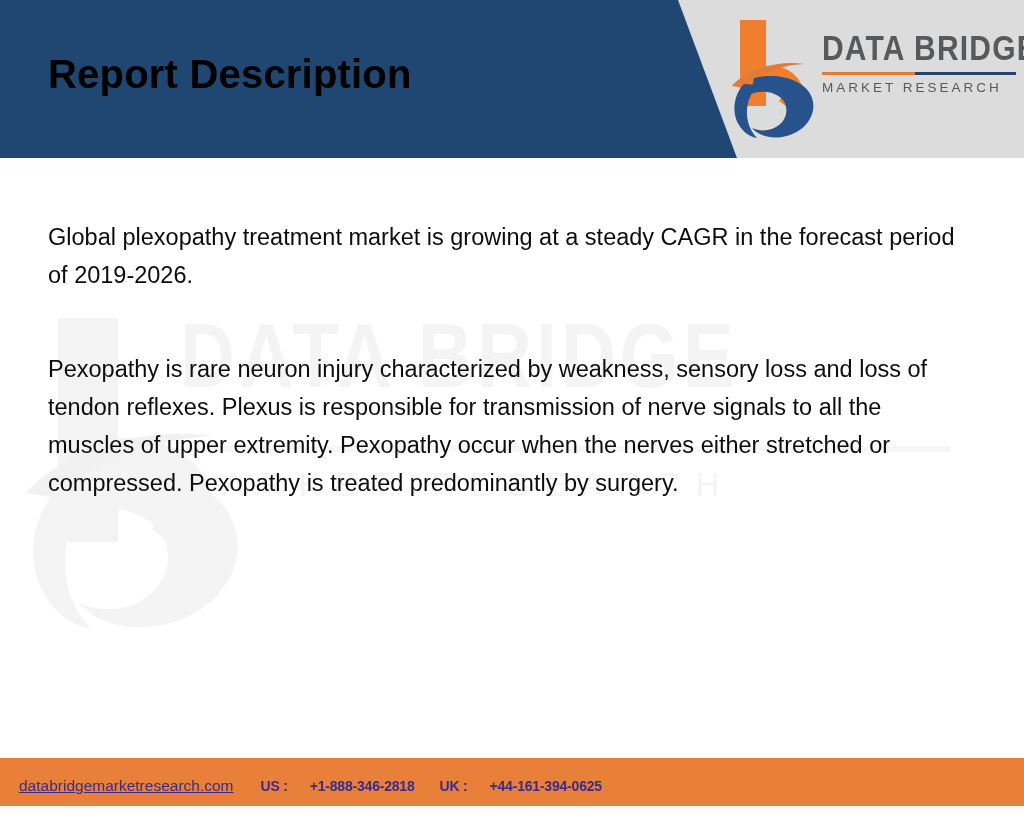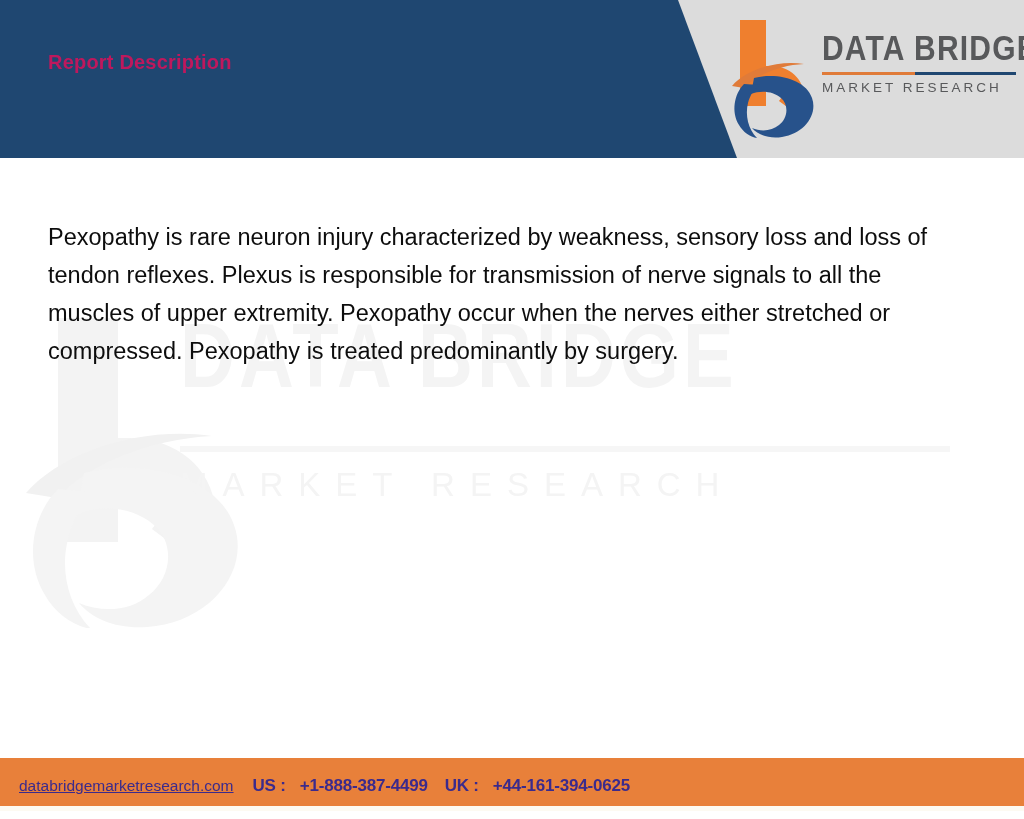--- a/index.html
+++ b/index.html
@@ -37,22 +37,22 @@
     top: 0;
     width: 760px;
     height: 158px;
     background: #1f4771;
     clip-path: polygon(0 0, 678px 0, 737px 158px, 0 158px);
   }
   .header-title {
     position: absolute;
     left: 48px;
     top: 50px;
-    color: #be185d;
-    font-size: 20px;
+    color: #000000;
+    font-size: 40px;
     font-weight: bold;
     letter-spacing: 0.2px;
     line-height: 1.2;
     white-space: nowrap;
   }
 
   
   .logo {
     position: absolute;
     left: 730px;
@@ -192,22 +192,23 @@
     font-size: 16px;
     color: #3b2a8c;
     white-space: nowrap;
   }
   .f-link {
     text-decoration: underline;
     font-size: 15.5px;
   }
   .f-phone {
     font-weight: bold;
-    font-size: 17px;
+    font-size: 14px;
     letter-spacing: -0.2px;
+    margin-left: 8px;
   }
   .f-gap-sm { width: 14px; display: inline-block; }
   .f-gap-md { width: 17px; display: inline-block; }
   .f-gap-lg { width: 19px; display: inline-block; }
   .footer-bottom-strip {
     position: absolute;
     left: 0;
     bottom: 0;
     width: 1024px;
     height: 5px;
@@ -249,30 +250,31 @@
       <path d="M40 181 c-26 26 -34 72 -13 106 c10 18 28 31 46 34 c-23 -23 -31 -59 -23 -90 c5 -21 15 -36 31 -46 z" fill="#f4f4f4"></path>
     </svg>
     <div class="wm-text">
       <div class="wm-line1">DATA BRIDGE</div>
       <div class="wm-rule"></div>
       <div class="wm-line2">MARKET RESEARCH</div>
     </div>
   </div>
 
   <div class="body-area">
+    <p class="para">Global plexopathy treatment market is growing at a steady CAGR in the forecast period of 2019-2026.</p>
     <p class="para">Pexopathy is rare neuron injury characterized by weakness, sensory loss and loss of tendon reflexes. Plexus is responsible for transmission of nerve signals to all the muscles of upper extremity. Pexopathy occur when the nerves either stretched or compressed. Pexopathy is treated predominantly by surgery.</p>
   </div>
 
   <div class="footer">
     <div class="footer-inner">
       <span class="f-item f-link">databridgemarketresearch.com</span>
       <span class="f-gap-lg"></span>
       <span class="f-item f-phone">US :</span>
       <span class="f-gap-sm"></span>
-      <span class="f-item f-phone">+1-888-387-4499</span>
+      <span class="f-item f-phone">+1-888-346-2818</span>
       <span class="f-gap-md"></span>
       <span class="f-item f-phone">UK :</span>
       <span class="f-gap-sm"></span>
       <span class="f-item f-phone">+44-161-394-0625</span>
       <span class="f-gap-lg"></span>
     </div>
     <div class="footer-bottom-strip"></div>
   </div>
 
 </div>

